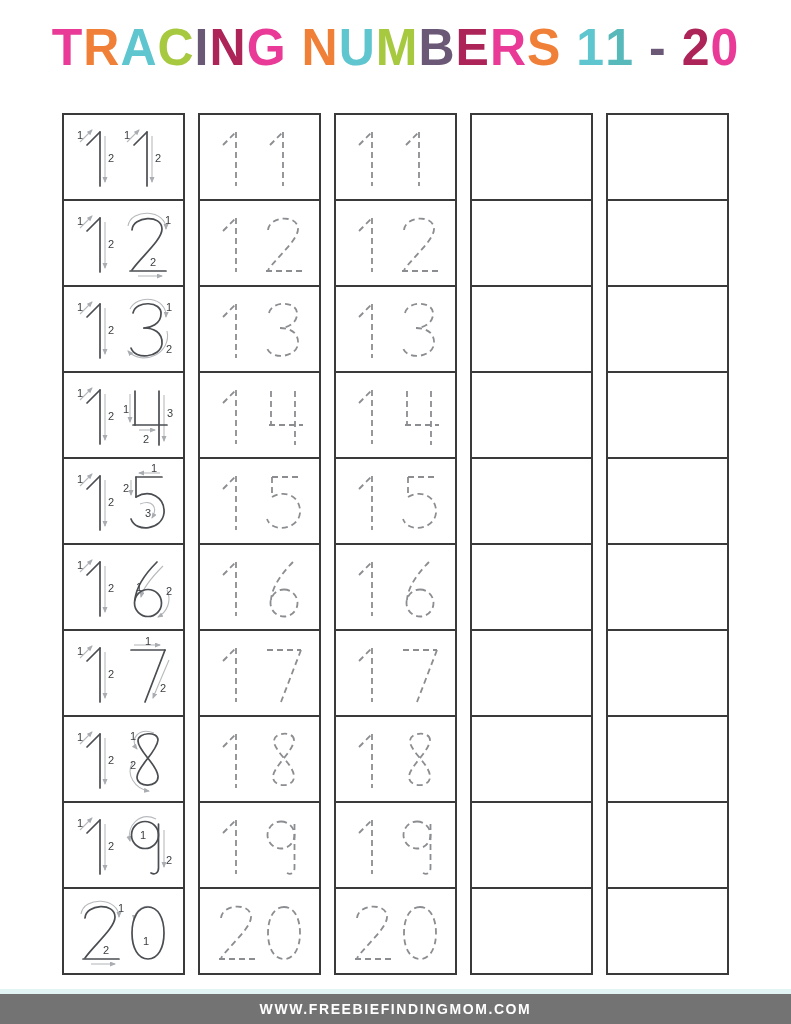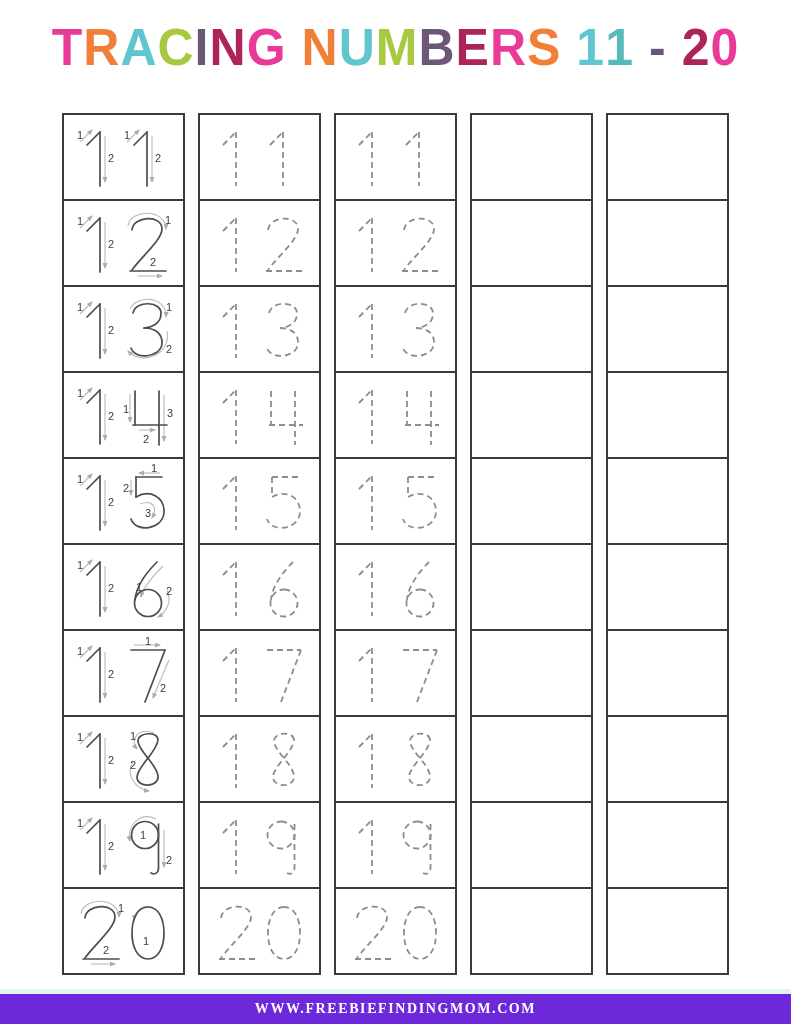--- a/index.html
+++ b/index.html
@@ -527,17 +527,17 @@
         <div class="cell" style="border-color: rgb(58, 58, 58);"></div>
         <div class="cell" style="border-color: rgb(58, 58, 58);"></div>
         <div class="cell" style="border-color: rgb(58, 58, 58);"></div>
         <div class="cell" style="border-color: rgb(58, 58, 58);"></div>
         <div class="cell" style="border-color: rgb(58, 58, 58);"></div>
         <div class="cell" style="border-color: rgb(58, 58, 58);"></div>
       </div>
     </div>
 
   <div class="footer-strip" style="background: rgb(227, 244, 245);"></div>
-  <div class="footer-bar" id="footerBar" style="background: #6d28d9; font-family: Liberation Serif, serif;">
+  <div class="footer-bar" id="footerBar" style="background: #737373;">
     <span>WWW.FREEBIEFINDINGMOM.COM</span>
   </div>
 
 </div>
 
 </body></html>

